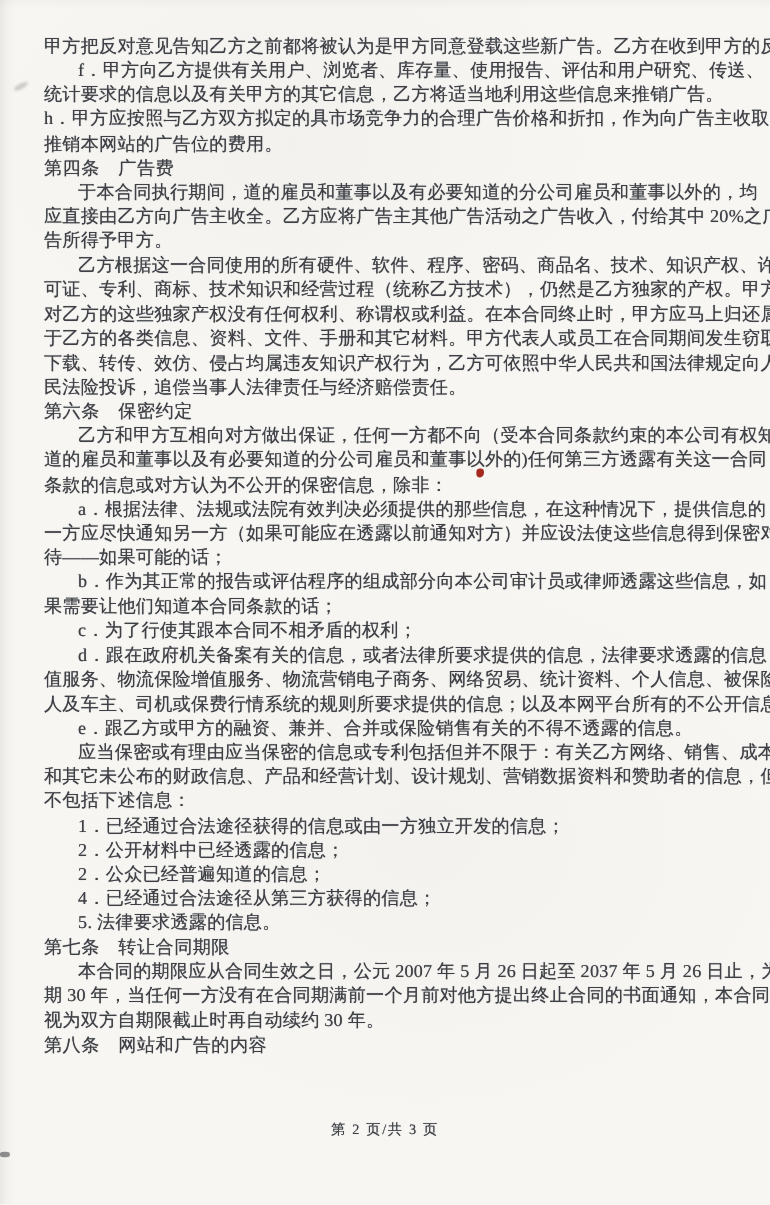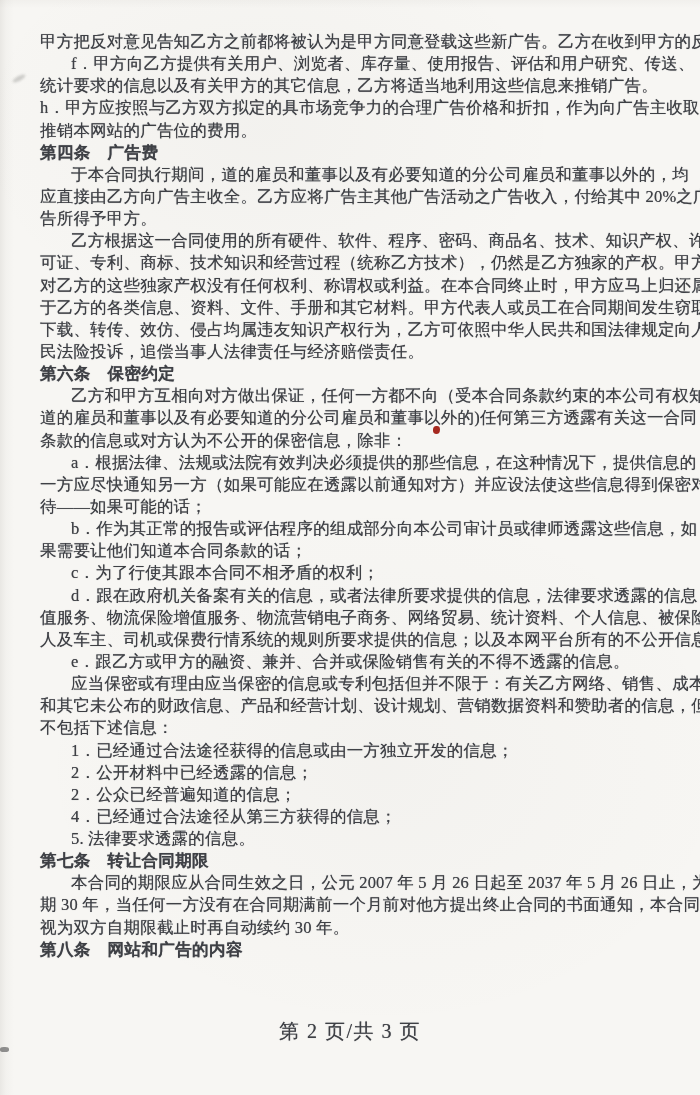--- a/index.html
+++ b/index.html
@@ -33,28 +33,28 @@
   .line {
     height: 22.15px;
     line-height: 22.15px;
     font-size: 16.5px;
     color: var(--ink, #3e4045);
     letter-spacing: 0.2px;
     white-space: nowrap;
     text-shadow: 0 0 0.7px rgba(68,70,78,0.75);
   }
   .line.indent-1 { padding-left: 31px; }
-  .line.heading { letter-spacing: 0.4px; font-weight: bold; }
+  .line.heading { letter-spacing: 0.4px; }
   .footer {
     position: absolute;
     top: 1018px;
     left: 0;
     width: 100%;
     text-align: center;
-    font-size: 20px;
+    font-size: 13px;
     color: var(--ink, #3e4045);
     letter-spacing: 1.5px;
     text-shadow: 0 0 0.7px rgba(68,70,78,0.7);
   }
   
   .red-dot {
     position: absolute;
     left: 433px;
     top: 426px;
     width: 7px;

